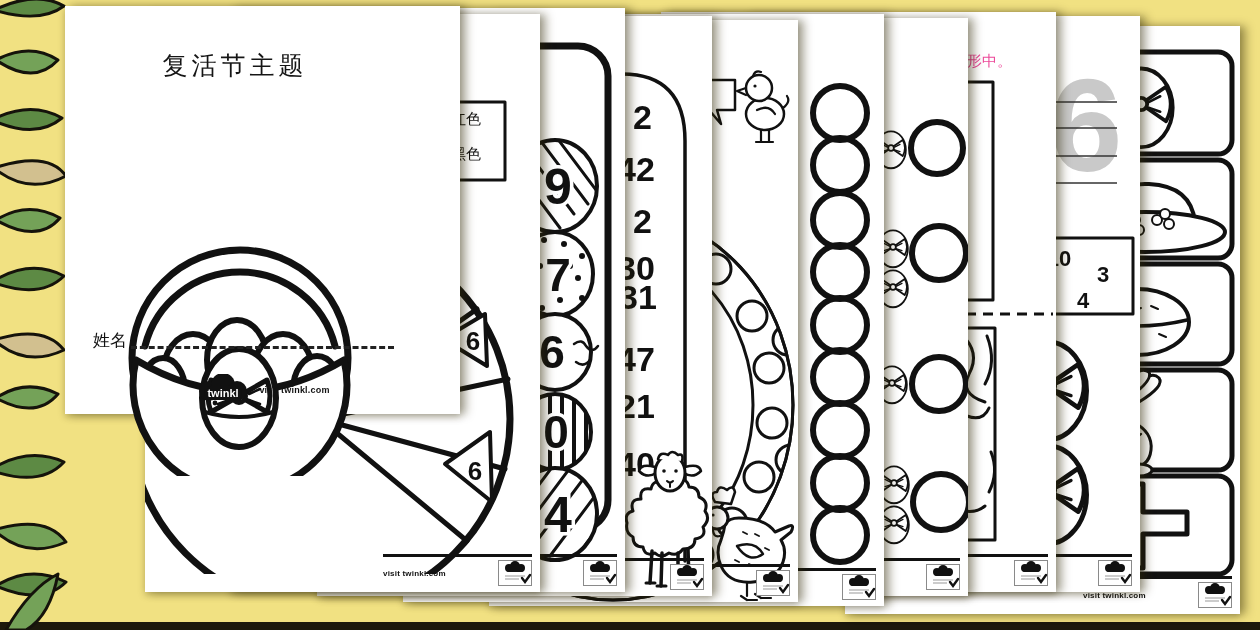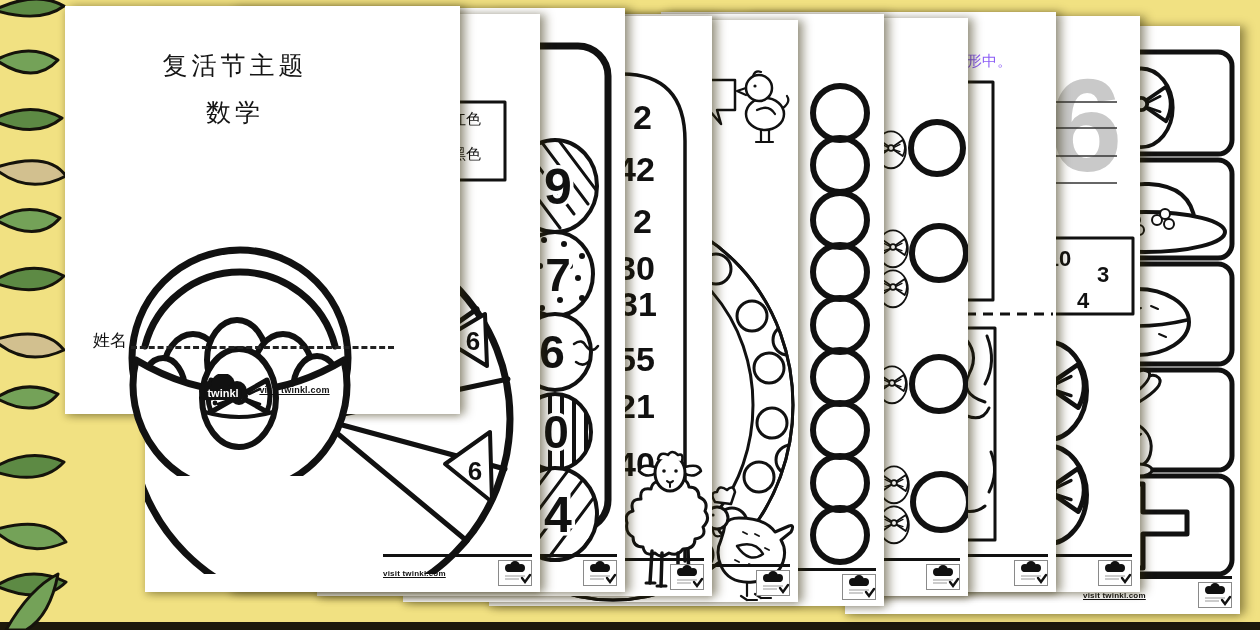--- a/index.html
+++ b/index.html
@@ -9,27 +9,27 @@
         box-shadow:6px 0 9px rgba(50,42,8,.40),0 3px 7px rgba(50,42,8,.25);}
   .page svg{position:absolute;}
   .stroke{stroke:#111;fill:none;stroke-linecap:round;stroke-linejoin:round;}
   .fillw{fill:#fff;stroke:#111;stroke-linecap:round;stroke-linejoin:round;}
   .cover-title{position:absolute;left:50px;top:36px;width:240px;text-align:center;
        font-family:"DejaVu Serif",serif;color:#151515;font-size:25px;line-height:47px;letter-spacing:4px;}
   .name-row{position:absolute;left:28px;right:66px;bottom:62px;display:flex;align-items:center;
        font-family:"DejaVu Serif",serif;font-size:17px;color:#111;}
   .name-line{flex:1;border-bottom:3px dashed #222;margin-left:4px;height:14px;}
   .cover-logo{position:absolute;left:0;right:0;bottom:8px;display:flex;align-items:center;justify-content:center;gap:8px;}
-  .visit{font-size:8px;font-weight:bold;color:#111;letter-spacing:.2px;white-space:nowrap;text-decoration:underline;}
+  .visit{font-size:8px;font-weight:bold;color:#111;letter-spacing:.2px;white-space:nowrap;}
   .strip-footer{position:absolute;left:238px;right:8px;bottom:6px;display:flex;align-items:center;gap:6px;
        border-top:3px solid #111;padding-top:3px;}
   .strip-footer .badge{flex:0 0 auto;margin-left:auto;}
   .numcol{position:absolute;font-weight:bold;font-size:34px;color:#111;line-height:1;}
   .legend-txt{position:absolute;font-family:"DejaVu Serif",serif;font-size:15px;color:#111;}
-  .frag-txt{position:absolute;font-family:"DejaVu Serif",serif;font-size:15px;color:#8b5cf6;}
+  .frag-txt{position:absolute;font-family:"DejaVu Serif",serif;font-size:15px;color:#ec4899;}
   .trace6{position:absolute;font-weight:bold;font-size:132px;line-height:1;color:#c9c9c9;}
   .bottom-bar{position:absolute;left:0;right:0;bottom:0;height:8px;background:#1c190c;z-index:1;}
 </style>
 </head>
 <body>
 
 <svg width="0" height="0" style="position:absolute" aria-hidden="true">
   <defs>
     <symbol id="eggbow" viewBox="0 0 40 50">
       <ellipse class="fillw" cx="20" cy="27" rx="16.5" ry="20.5" stroke-width="2"></ellipse>
@@ -273,22 +273,22 @@
 </div>
 
 <div class="page" style="left:317px;top:16px;height:580px;z-index:27">
   <svg style="left:0;top:0" width="395" height="560" viewBox="0 0 395 560">
     <path class="stroke" d="M305,58 Q368,58 368,125 V545" stroke-width="3.5"></path>
   </svg>
   <div class="numcol" style="left:316px;top:84px;">2</div>
   <div class="numcol" style="left:300px;top:136px;">42</div>
   <div class="numcol" style="left:316px;top:188px;">2</div>
   <div class="numcol" style="left:300px;top:235px;">30</div>
-  <div class="numcol" style="left:302px;top:271px;">31</div>
-  <div class="numcol" style="left:300px;top:326px;">55</div>
+  <div class="numcol" style="left:302px;top:264px;">31</div>
+  <div class="numcol" style="left:300px;top:326px;">47</div>
   <div class="numcol" style="left:300px;top:373px;">21</div>
   <div class="numcol" style="left:300px;top:431px;">40</div>
   <svg style="left:293px;top:415px" width="102" height="162" viewBox="0 0 102 162">
     <path class="fillw" d="M17,92 q-3,-10 6,-12 q-4,-12 8,-12 q-2,-12 10,-10 q2,-10 12,-6 q6,-8 14,-2 q10,-4 12,6 q10,0 10,10 q10,4 6,14 q6,8 -2,16 q4,10 -8,12 q0,10 -12,10 q-6,8 -14,4 q-8,6 -14,0 q-10,4 -12,-6 q-10,0 -10,-10 q-8,-4 -6,-14 Z" stroke-width="3"></path>
     <path class="fillw" d="M45,36 q-14,-4 -16,4 q8,8 17,2 Z" stroke-width="2.5"></path>
     <path class="fillw" d="M75,36 q14,-4 16,4 q-8,8 -17,2 Z" stroke-width="2.5"></path>
     <ellipse class="fillw" cx="60" cy="42" rx="15" ry="18" stroke-width="3"></ellipse>
     <path class="fillw" d="M48,28 q2,-8 10,-4 q4,-6 10,0 q6,-2 4,6" stroke-width="2.5"></path>
     <circle cx="54" cy="40" r="1.8" fill="#111"></circle>
       <circle cx="66" cy="40" r="1.8" fill="#111"></circle>
@@ -397,21 +397,20 @@
     <span class="visit">visit twinkl.com</span>
     <svg class="badge" width="34" height="26" style="position:static">
         <use href="#badge"></use>
       </svg>
   </div>
 </div>
 
 <div class="page" style="left:65px;top:6px;height:408px;z-index:30">
   <div class="cover-title">
     <div>复活节主题</div>
-    <div>数学</div>
   </div>
   <svg style="left:50px;top:220px" width="250" height="250" viewBox="0 0 250 250">
     <circle class="stroke" cx="125" cy="132" r="108" stroke-width="7"></circle>
     <path class="stroke" d="M30,120 A98,98 0 0 1 220,120" stroke-width="7"></path>
     <g class="fillw" stroke-width="6">
       <ellipse cx="78" cy="148" rx="30" ry="40"></ellipse>
       <ellipse cx="122" cy="134" rx="30" ry="40"></ellipse>
       <ellipse cx="168" cy="148" rx="30" ry="40"></ellipse>
       <ellipse cx="202" cy="164" rx="24" ry="34"></ellipse>
       <ellipse cx="48" cy="164" rx="22" ry="32"></ellipse>

